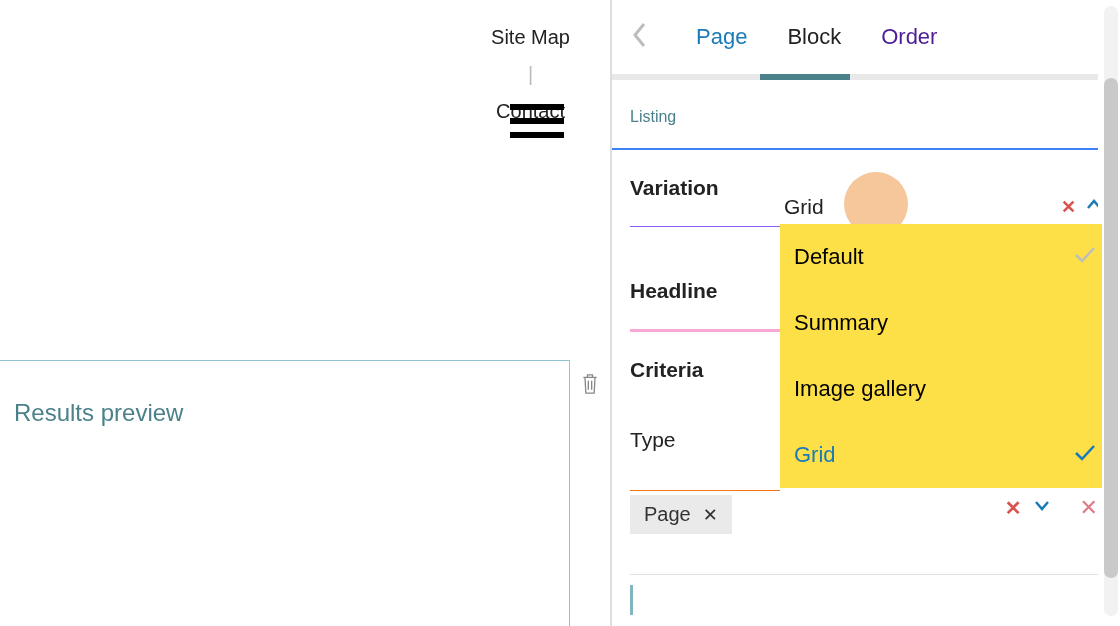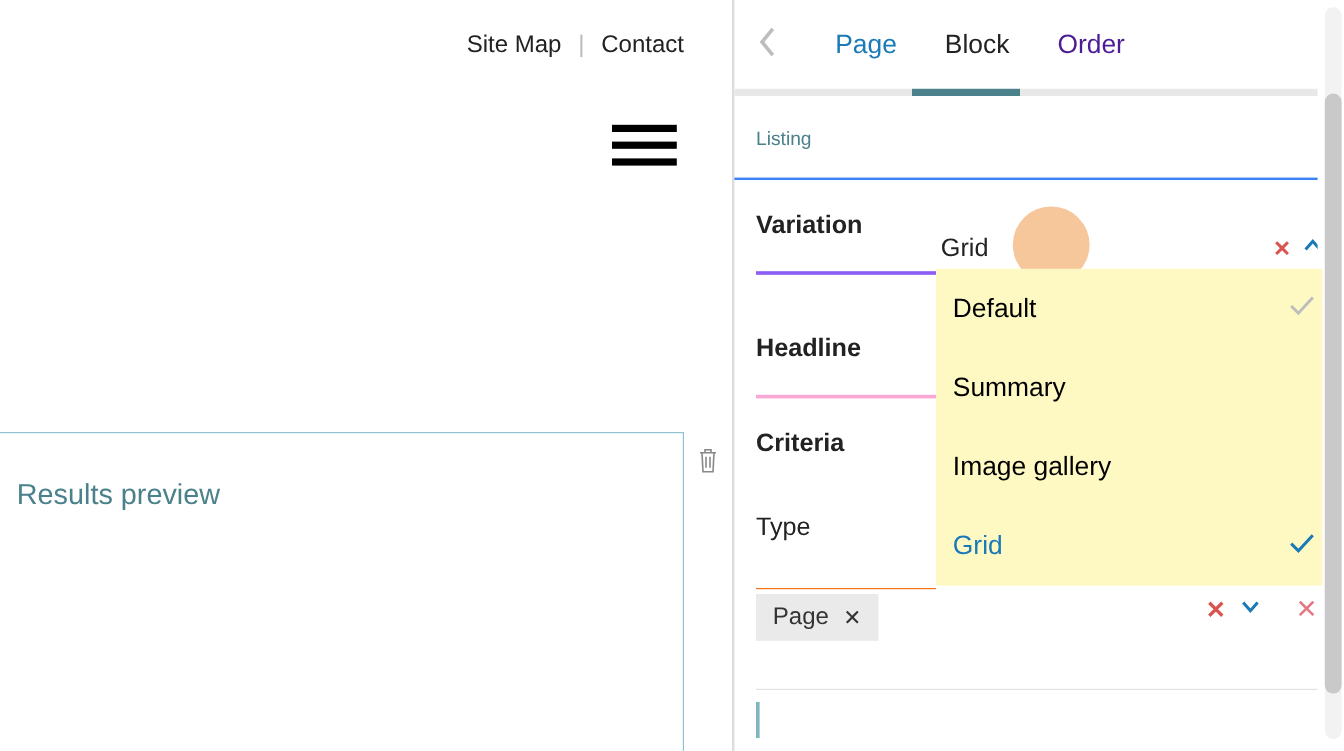--- a/index.html
+++ b/index.html
@@ -1,21 +1,21 @@
 <!DOCTYPE html>
 <html><head>
 <meta charset="utf-8">
 <style>
   * { box-sizing: border-box; margin: 0; padding: 0; }
   html, body { width: 1120px; height: 626px; font-family: -apple-system, "Helvetica Neue", Arial, sans-serif; overflow: hidden; background: #fff; }
   .root { display: flex; width: 1120px; height: 626px; position: relative; }
 
   
   .left-pane { flex: 0 0 610px; position: relative; }
-  .top-links { position: absolute; top: 26px; right: 40px; font-size: 20px; color: #222; display: flex; gap: 14px; align-items: center; }
+  .top-links { position: absolute; top: 26px; right: 40px; font-size: 20px; color: #222; display: flex; gap: 14px; align-items: center; flex-direction: column; }
   .top-links .sep { color: #bbb; font-weight: 300; }
   .hamburger { position: absolute; top: 104px; right: 46px; display: flex; flex-direction: column; gap: 8px; cursor: pointer; }
   .hamburger span { display: block; width: 54px; height: 6px; background: #000; }
   .results-box { position: absolute; left: 0; top: 360px; width: 570px; height: 266px; border: 1px solid #8fc5cf; border-left: none; border-bottom: none; padding-top: 16px; }
   .results-title { position: absolute; left: 14px; top: 374px; font-size: 24px; color: #4a818a; font-weight: 400; margin-top: 25px; }
   .trash { position: absolute; left: 580px; top: 372px; color: #888; cursor: pointer; }
   .trash svg { width: 20px; height: 24px; }
   .this-site { position: absolute; left: 0; top: 510px; font-size: 46px; color: #111; font-weight: 400; letter-spacing: -0.5px; }
 
   
@@ -27,34 +27,34 @@
   .tab.page { color: #1a7ab8; }
   .tab.block { color: #222; }
   .tab.order { color: #4c1d95; }
   .tabbar { height: 6px; background: #e8e8e8; position: relative; }
   .tabbar .active { position: absolute; left: 148px; width: 90px; height: 6px; background: #4a818a; }
 
   .section-title { padding: 28px 18px 22px; font-size: 16px; font-weight: 400; color: #4a818a; border-bottom: 2px solid #3b82f6; }
 
   .fields { padding: 0 18px; position: relative; }
   .field-row { display: flex; align-items: flex-start; }
-  .field-label-col { width: 150px; padding-top: 26px; font-size: 21px; font-weight: 600; color: #222; border-bottom: 3px solid #8b5cf6; padding-bottom: 26px; }
+  .field-label-col { width: 150px; padding-top: 26px; font-size: 21px; font-weight: 600; color: #222; border-bottom: 1px solid #8b5cf6; padding-bottom: 26px; }
   .field-value-col { flex: 1; position: relative; }
 
   
   .variation-value { display: flex; align-items: center; padding: 28px 0 16px; border-bottom: 1px dotted #bdbdbd; }
   .variation-value .txt { font-size: 21px; color: #222; margin-left: 4px; }
   .variation-value .orange { width: 64px; height: 64px; border-radius: 50%; background: #f6c79a; margin-left: 20px; margin-top: -6px; }
   .variation-value .icons { margin-left: auto; display: flex; gap: 10px; align-items: center; }
   .ic-x-red { color: #d9534f; cursor: pointer; font-size: 18px; font-weight: 700; }
   .ic-chev-blue { color: #1a7ab8; cursor: pointer; }
   .ic-chev-blue svg { width: 16px; height: 14px; }
 
   
-  .dropdown { position: absolute; left: 0; right: 0; top: 74px; background: #fef9c3; z-index: 5; }
+  .dropdown { position: absolute; left: 0; right: 0; top: 74px; background: #fde047; z-index: 5; }
   .dd-item { display: flex; align-items: center; justify-content: space-between; padding: 20px 6px 20px 14px; font-size: 22px; cursor: pointer; }
   .dd-item .check { color: #bdbdbd; }
   .dd-item.selected { color: #1a7ab8; }
   .dd-item.selected .check { color: #1a7ab8; }
   .dd-item .check svg { width: 22px; height: 18px; }
 
   .dropdown-below { position: absolute; left: 0; right: 0; top: 336px; border-top: 1px solid #e2e2e2; padding-top: 8px; }
   .dd-below-icons { display: flex; align-items: center; justify-content: flex-end; gap: 12px; padding-right: 4px; }
   .ic-x-red-bold { color: #d9534f; font-weight: 800; font-size: 20px; cursor: pointer; }
   .ic-chev-down-blue { color: #1a7ab8; cursor: pointer; }

